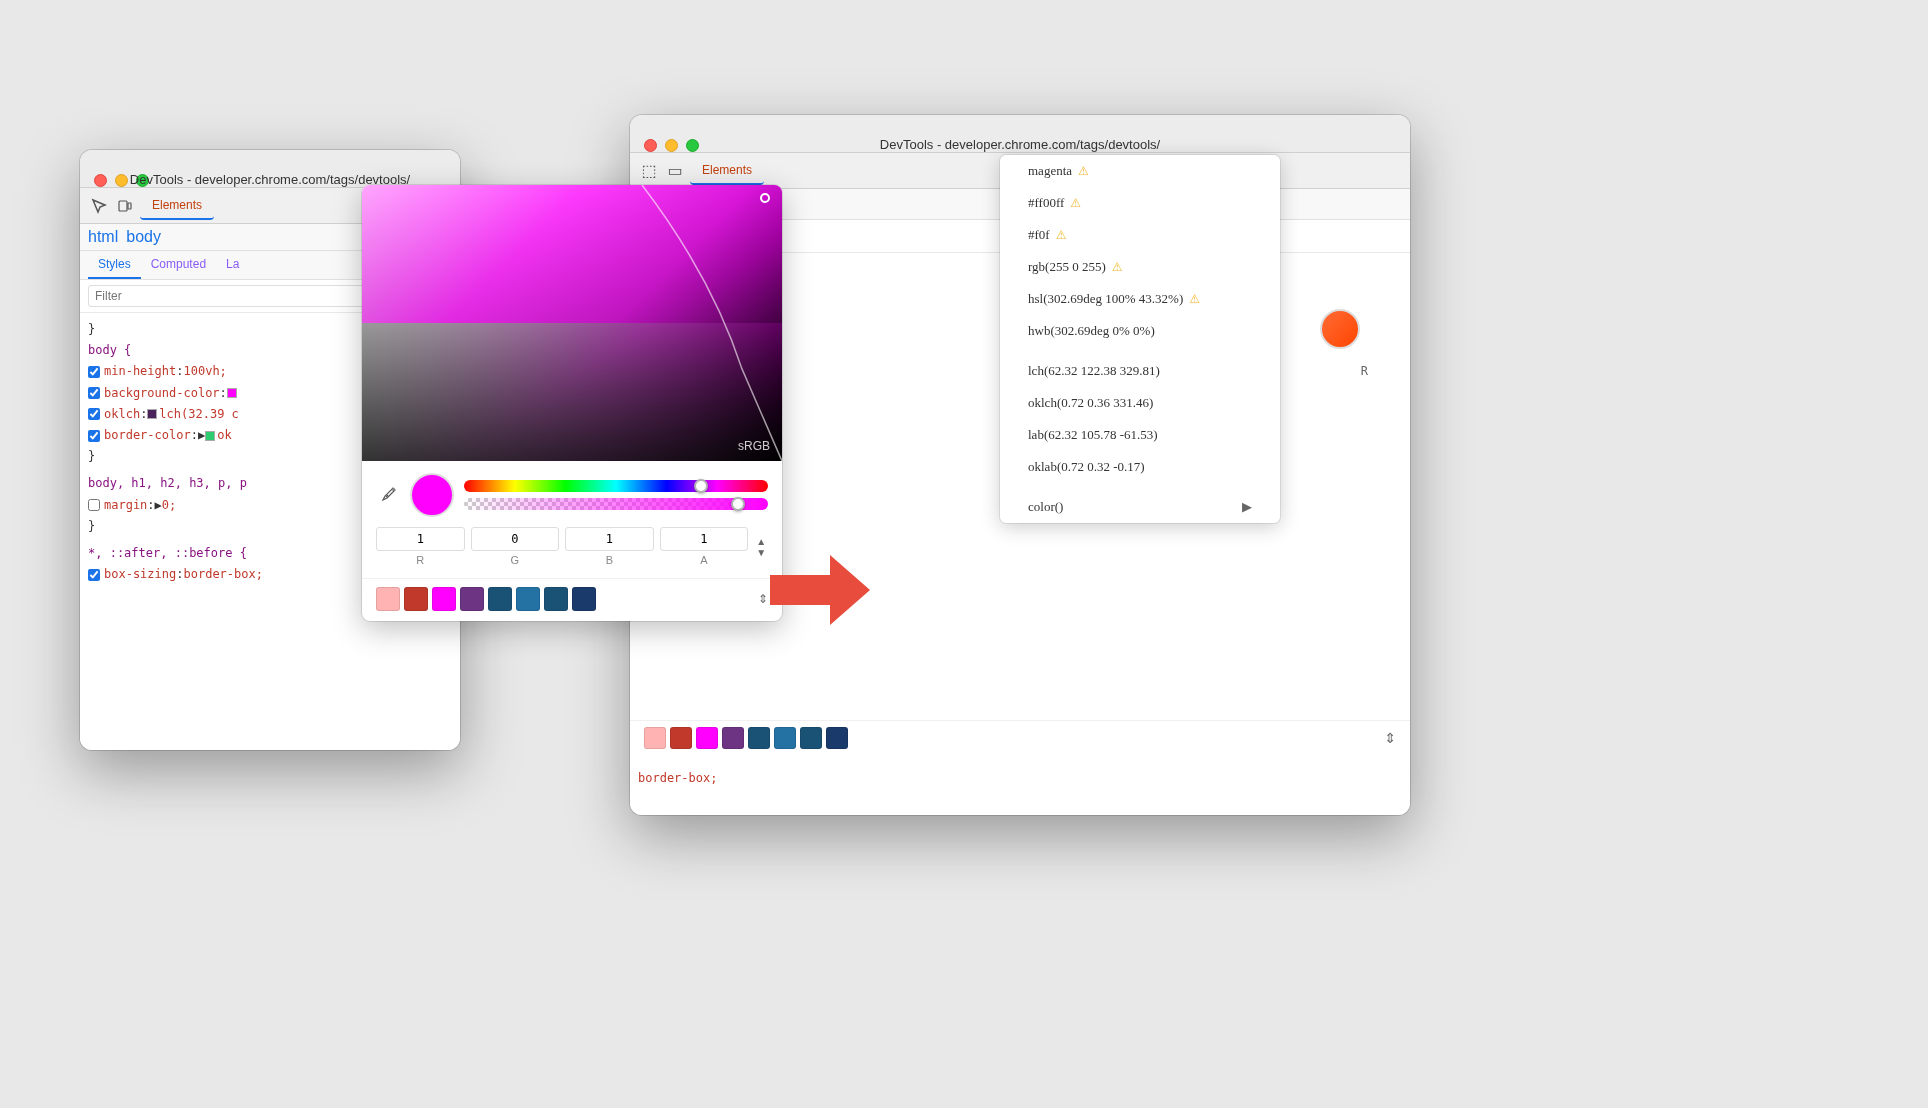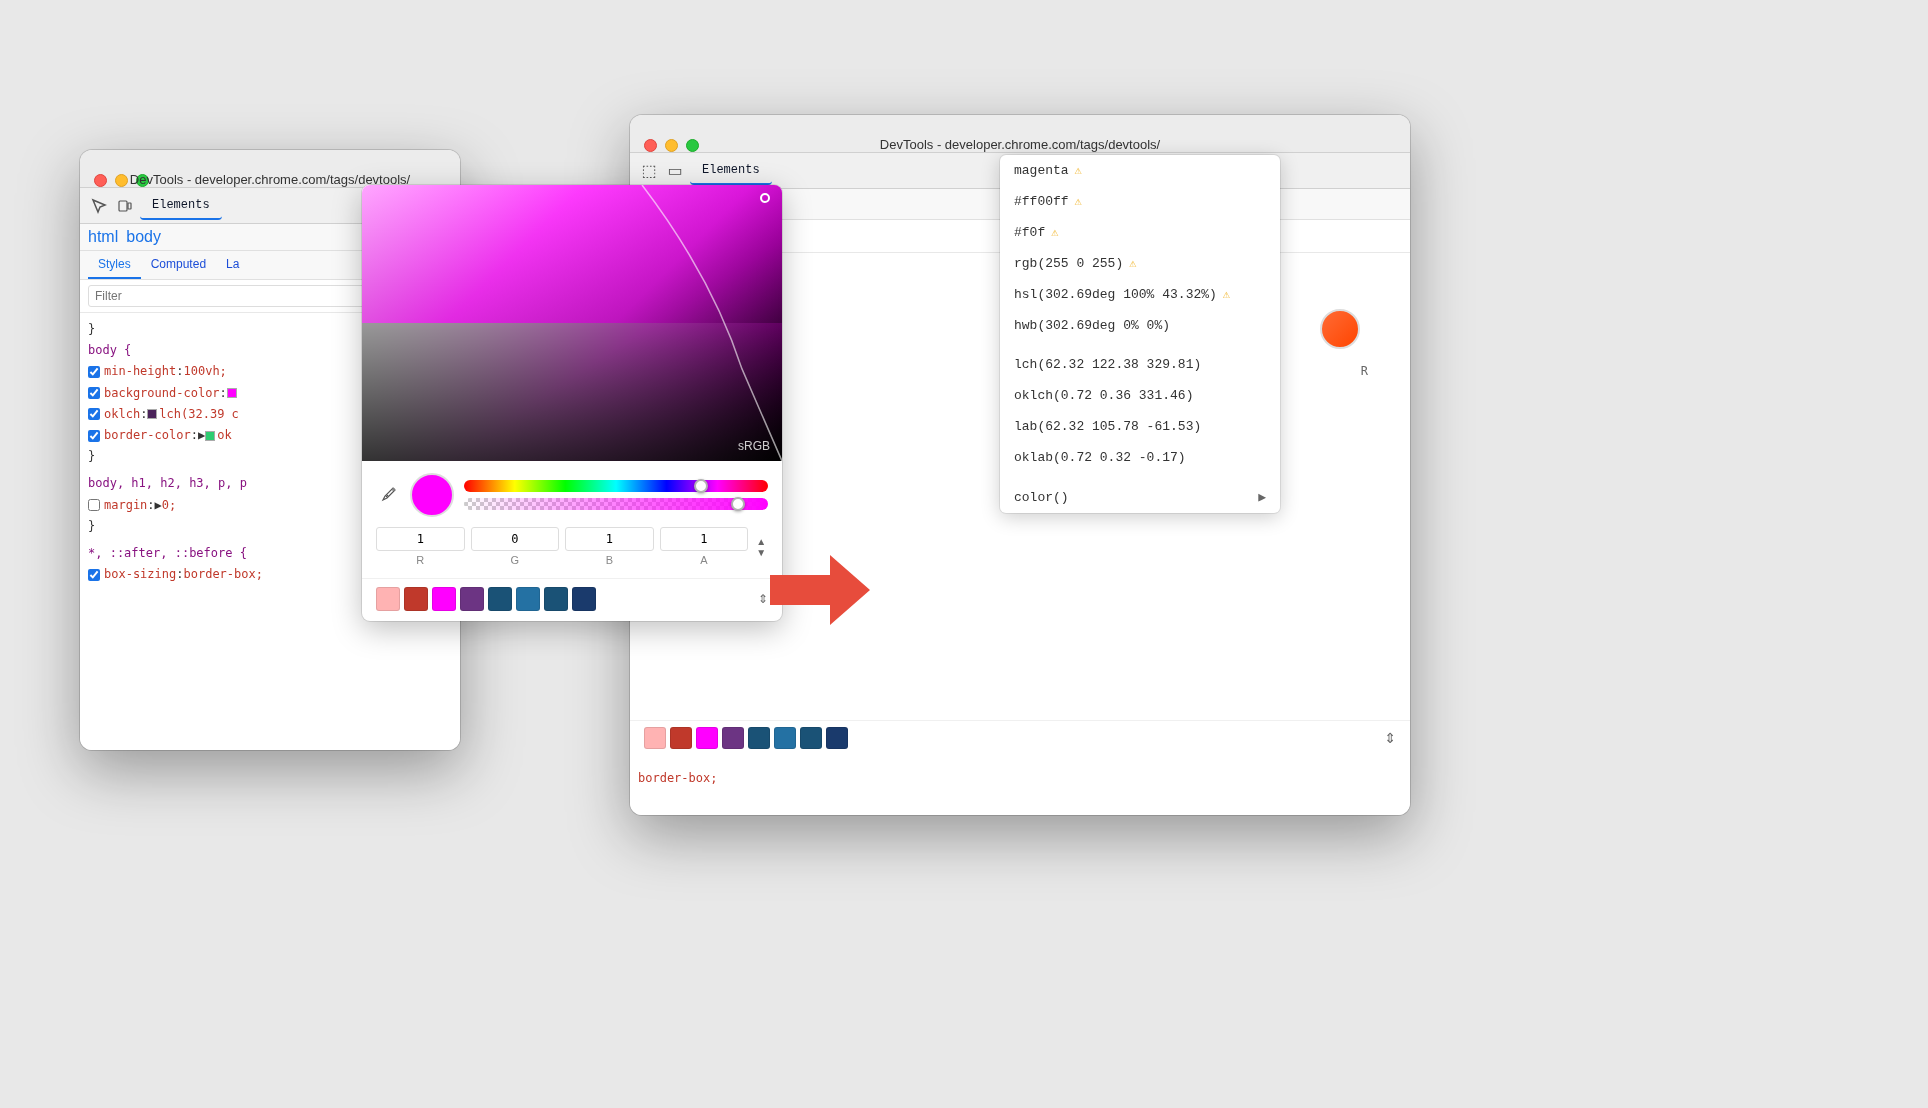--- a/index.html
+++ b/index.html
@@ -79,23 +79,22 @@
     }
 
     .devtools-tab {
       padding: 6px 12px;
       font-size: 12px;
       color: #555;
       cursor: pointer;
       border-radius: 4px;
     }
     .devtools-tab.active {
-      color: #0f172a;
+      color: #c2410c;
       border-bottom: 2px solid #1a73e8;
-      font-family: Liberation Mono, monospace;
     }
 
     
     .devtools-content {
       display: flex;
       height: calc(100% - 74px);
     }
 
     .elements-panel {
       width: 100%;
@@ -124,21 +123,21 @@
     .styles-tabs {
       display: flex;
       border-bottom: 1px solid #e0e0e0;
       background: #f8f8f8;
       padding: 0 8px;
     }
 
     .styles-tab {
       padding: 6px 10px;
       font-size: 12px;
-      color: #1d4ed8;
+      color: #8b5cf6;
       cursor: pointer;
     }
     .styles-tab.active {
       color: #1a73e8;
       border-bottom: 2px solid #1a73e8;
     }
 
     
     .filter-bar {
       padding: 5px 8px;
@@ -369,23 +368,23 @@
       position: absolute;
       background: #fff;
       border-radius: 6px;
       box-shadow: 0 4px 20px rgba(0,0,0,0.2), 0 0 0 1px rgba(0,0,0,0.08);
       min-width: 280px;
       overflow: hidden;
       z-index: 150;
     }
 
     .color-format-item {
-      padding: 8px 14px;
+      padding: 8px 28px;
       font-size: 13px;
-      font-family: Liberation Mono, monospace;
+      font-family: Liberation Serif, serif;
       cursor: pointer;
       display: flex;
       align-items: center;
       gap: 6px;
       color: #333;
     }
 
     .color-format-item .warning-icon {
       color: #f0b429;
       font-size: 12px;

